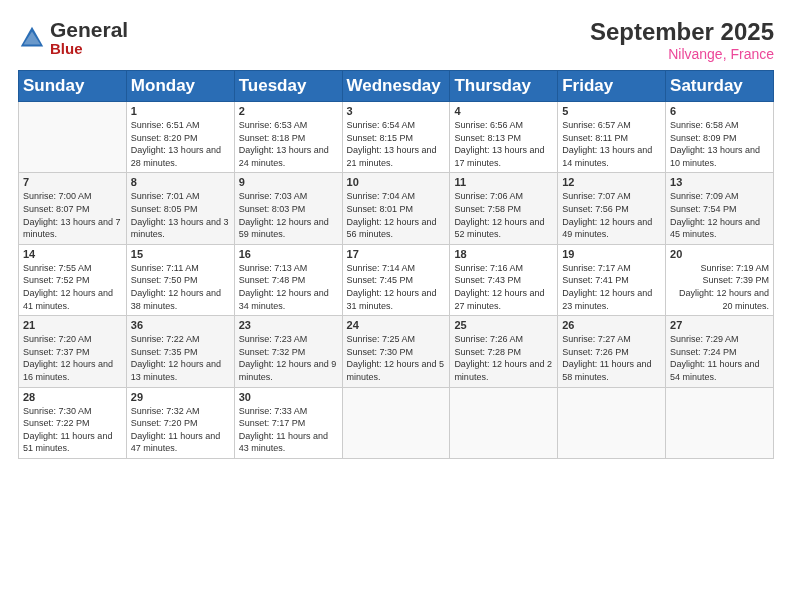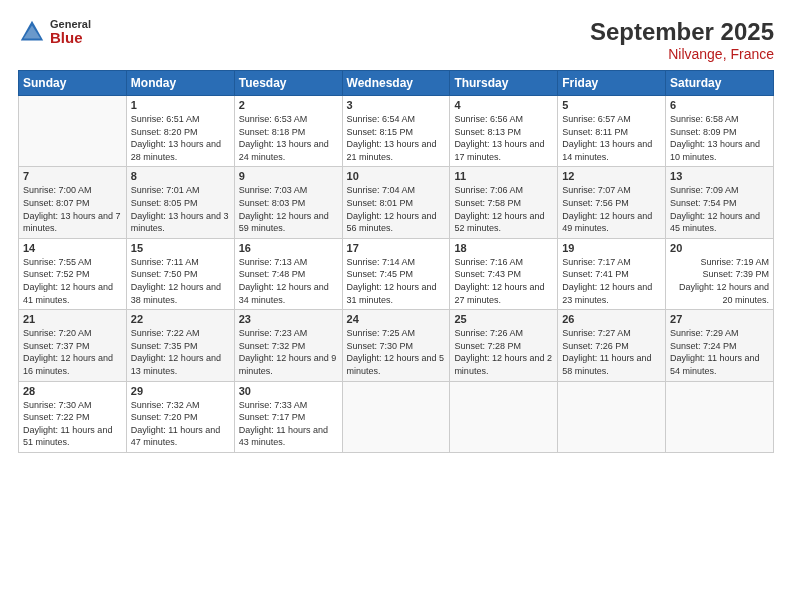--- a/index.html
+++ b/index.html
@@ -26,21 +26,21 @@
       display: flex;
       align-items: center;
       gap: 4px;
     }
     .logo-text {
       display: flex;
       flex-direction: column;
       line-height: 1.1;
     }
     .logo-general {
-      font-size: 11px;
+      font-size: 21px;
       font-weight: bold;
       color: #333;
     }
     .logo-blue {
       font-size: 15px;
       font-weight: bold;
       color: #b91c1c;
     }
     .logo-icon {
       width: 28px;
@@ -49,31 +49,31 @@
     .title-block {
       text-align: right;
     }
     .month-title {
       font-size: 24px;
       font-weight: bold;
       color: #333;
     }
     .location {
       font-size: 14px;
-      color: #b91c1c;
+      color: #ec4899;
     }
     .calendar {
       width: 100%;
       border-collapse: collapse;
       border: 1px solid #ccc;
     }
     .calendar th {
       background: #2a6db5;
       color: #fff;
-      font-size: 12px;
+      font-size: 17px;
       padding: 5px 4px;
       text-align: left;
       border: 1px solid #1e5a9a;
       font-weight: bold;
     }
     .calendar td {
       border: 1px solid #ccc;
       vertical-align: top;
       padding: 3px 4px;
       width: calc(100% / 7);
@@ -261,21 +261,21 @@
           </td>
         </tr>
         <tr class="row-shaded">
           <td>
             <div class="day-number">21</div>
             <div class="day-info" style="white-space: pre-line;">Sunrise: 7:20 AM
 Sunset: 7:37 PM
 Daylight: 12 hours and 16 minutes.</div>
           </td>
           <td>
-            <div class="day-number">22</div>
+            <div class="day-number">36</div>
             <div class="day-info" style="white-space: pre-line;">Sunrise: 7:22 AM
 Sunset: 7:35 PM
 Daylight: 12 hours and 13 minutes.</div>
           </td>
           <td>
             <div class="day-number">23</div>
             <div class="day-info" style="white-space: pre-line;">Sunrise: 7:23 AM
 Sunset: 7:32 PM
 Daylight: 12 hours and 9 minutes.</div>
           </td>

